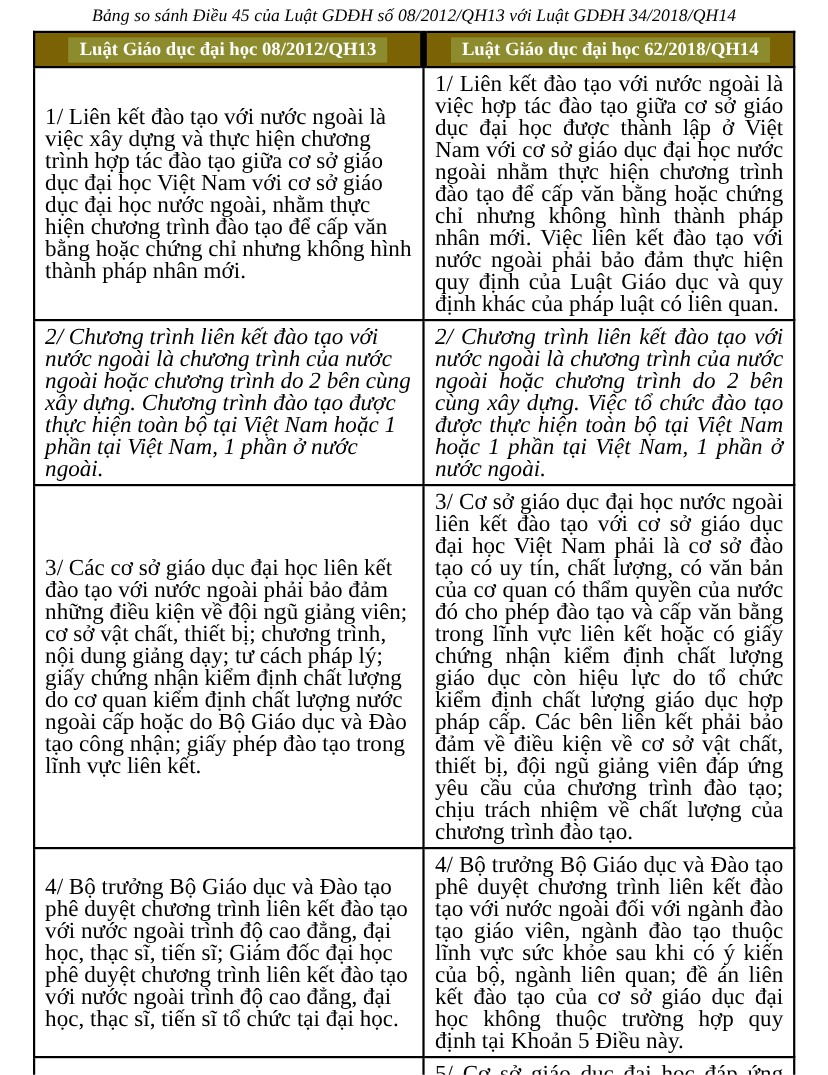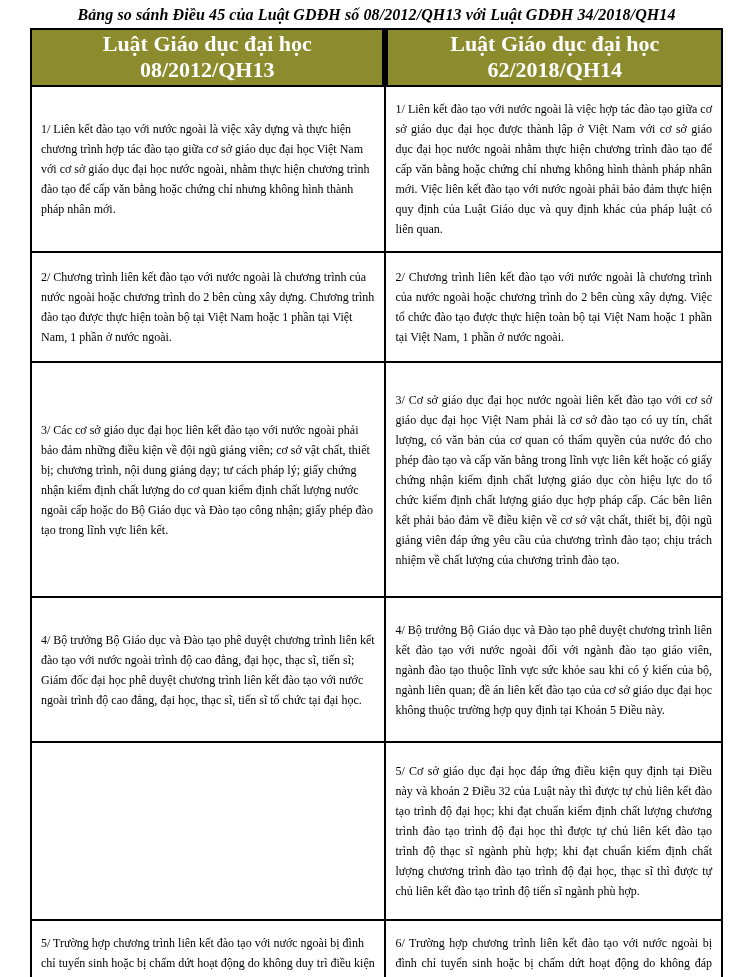--- a/index.html
+++ b/index.html
@@ -9,60 +9,60 @@
     background: var(--page-bg, #ffffff);
   }
   body {
     font-family: "Liberation Serif", serif;
     color: var(--body-text, #000000);
   }
   .doc-title {
     height: 28px;
     padding-top: 6px;
     text-align: center;
-    font-weight: bold;
+    font-weight: normal;
     font-style: italic;
     font-size: 16px;
     letter-spacing: 0.1px;
     white-space: nowrap;
   }
   table.cmp {
     width: 693px;
     margin: 0 auto;
     border-collapse: collapse;
     table-layout: fixed;
   }
   table.cmp th, table.cmp td {
     border: 2px solid var(--border-c, #000000);
   }
   table.cmp th {
     height: 32px;
     background: var(--band, #7A6205);
     text-align: center;
     vertical-align: middle;
-    font-size: 22px;
+    font-size: 17px;
   }
   table.cmp th.first { width: 51.3%; border-right: 6px solid var(--border-c, #000000); }
   th .hl-label {
     display: inline-block;
     background: var(--hilite, #8C8C2E);
     color: var(--header-text, #ffffff);
     font-weight: bold;
     padding: 1px 10px 2px 10px;
   }
   table.cmp td {
     vertical-align: middle;
     padding: 4px 9px;
-    font-size: 12px;
+    font-size: 21px;
     line-height: 20px;
   }
   td.cl { text-align: left; }
   td.cr { text-align: justify; }
   tr.r1 td { height: 166px; }
-  tr.r2 td { height: 110px; }
+  tr.r2 td { height: 110px; font-style: italic; }
   tr.r3 td { height: 235px; margin-top: 43px; }
   tr.r4 td { height: 145px; }
   tr.r5 td { height: 178px; }
   tr.r6 td { vertical-align: top; padding-top: 12px; }
 </style>
 </head>
 <body>
 
 <div class="page">
 

